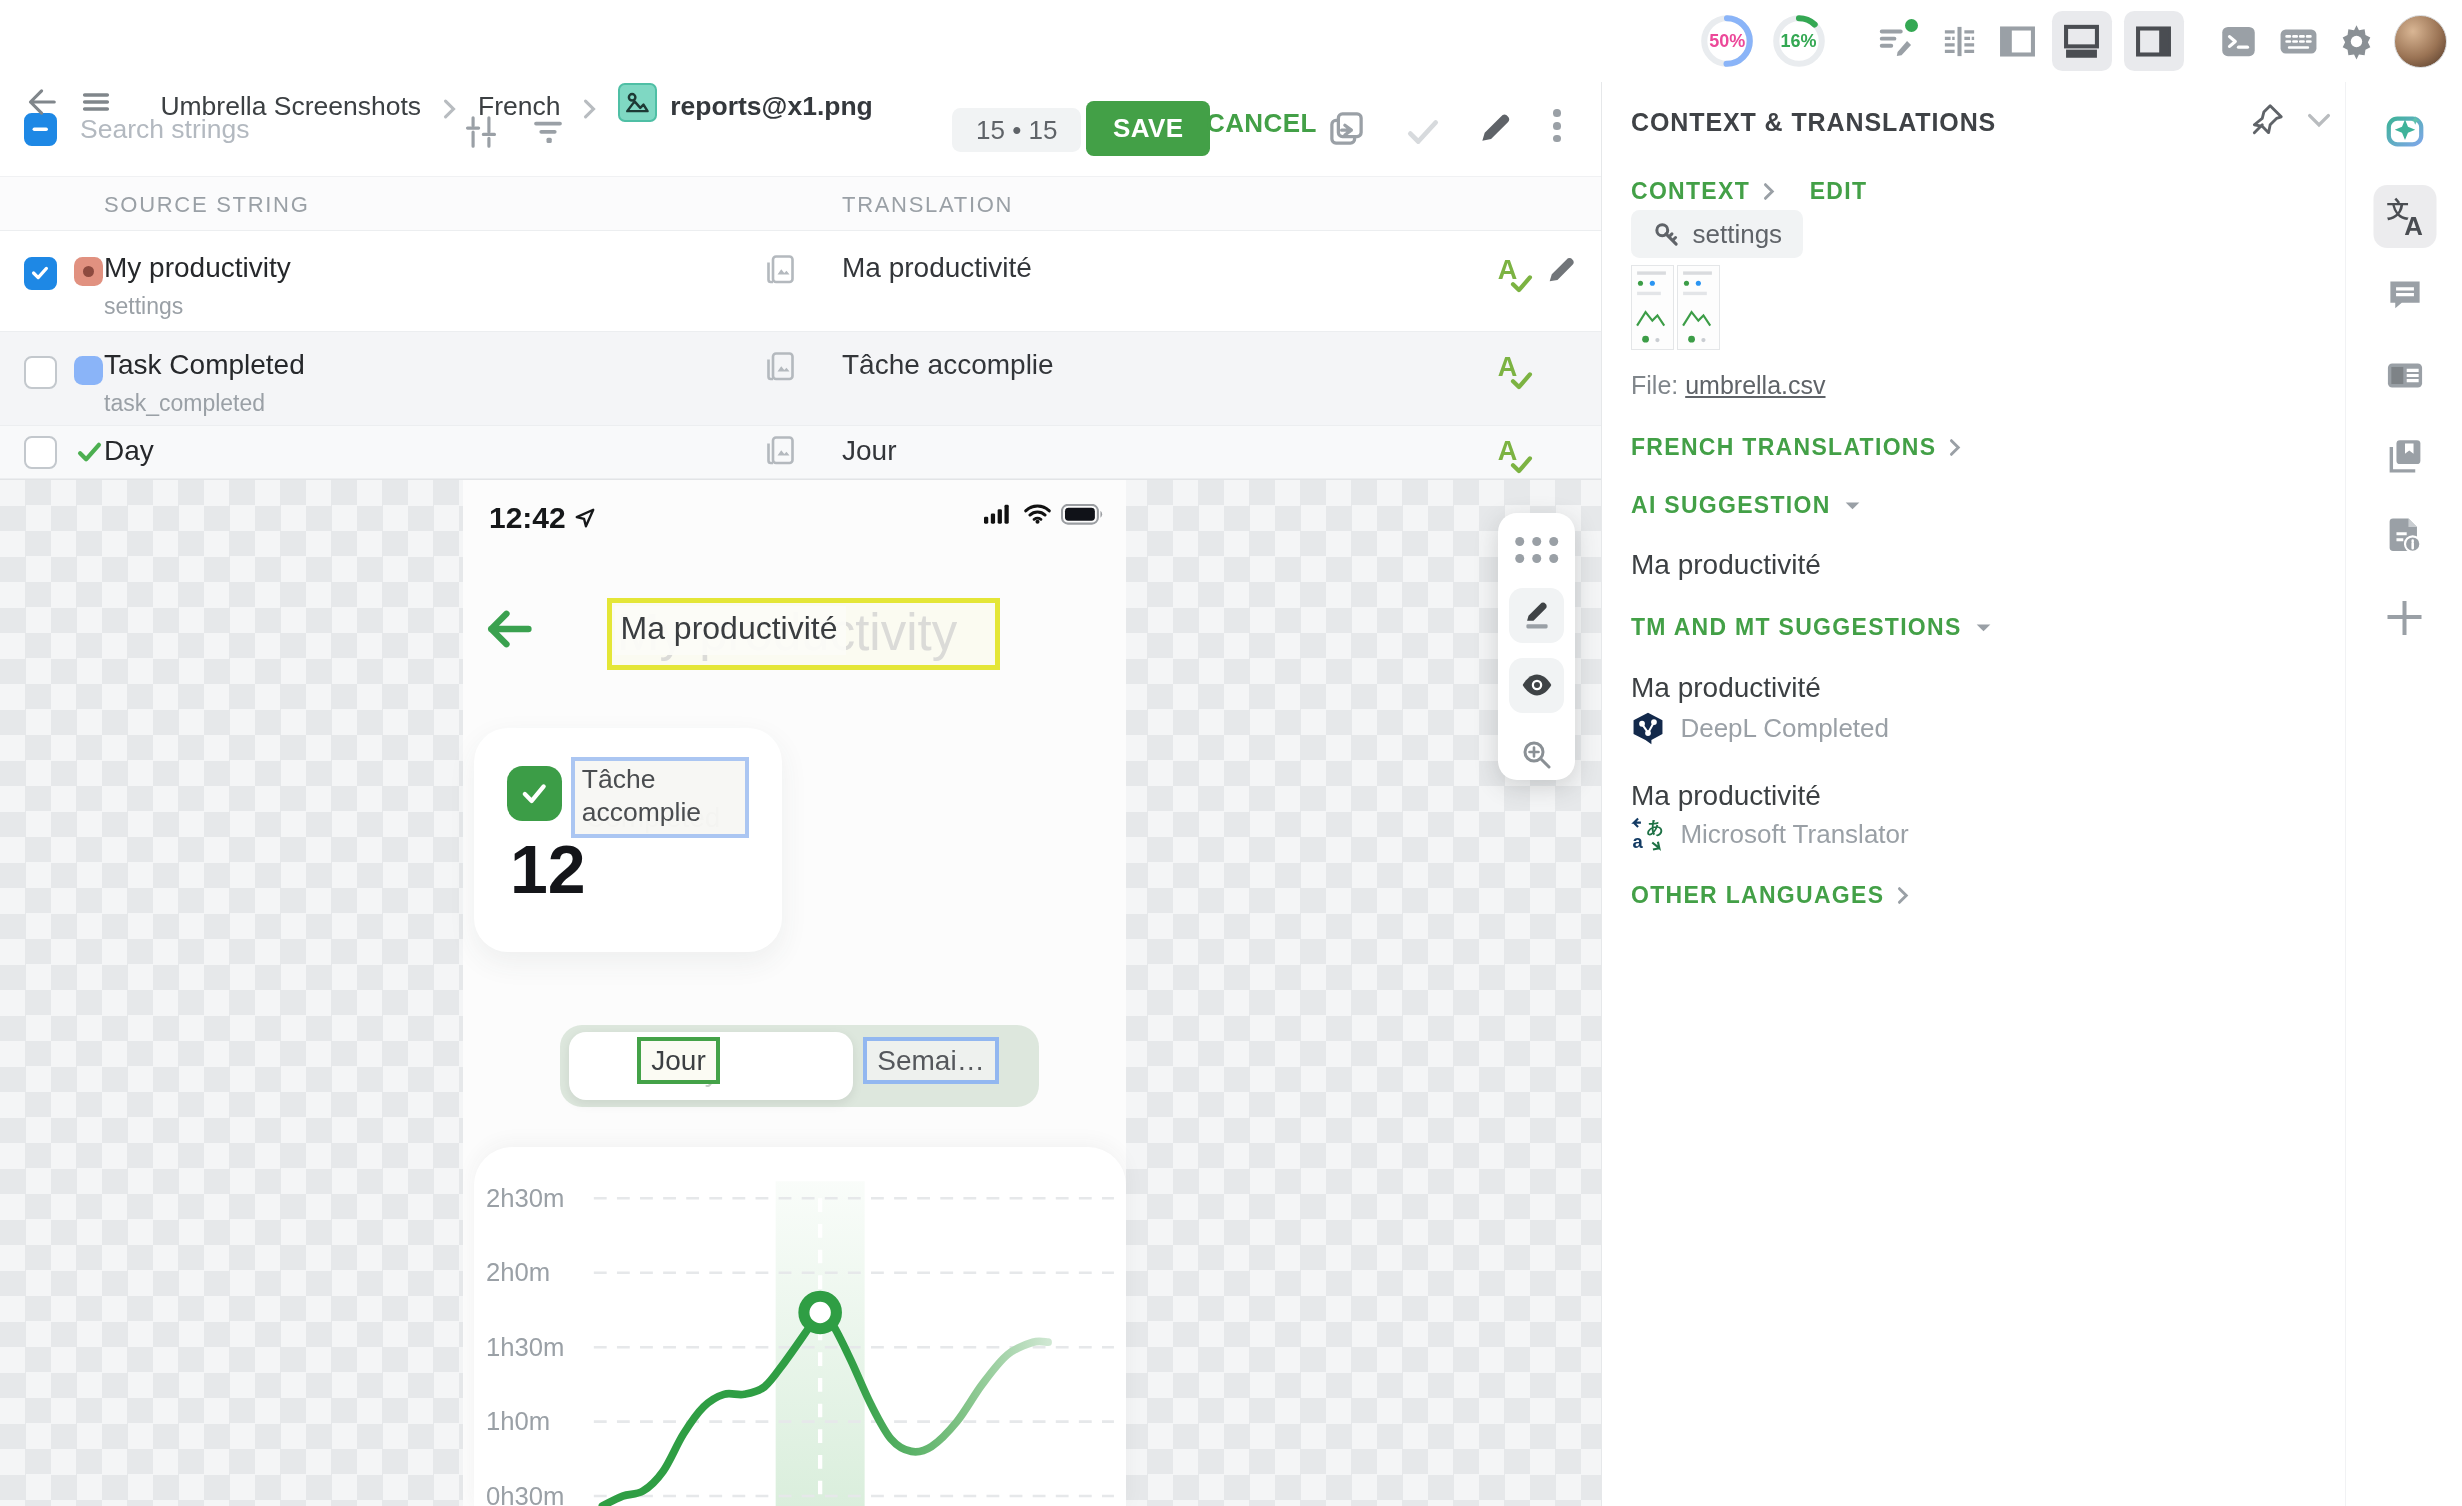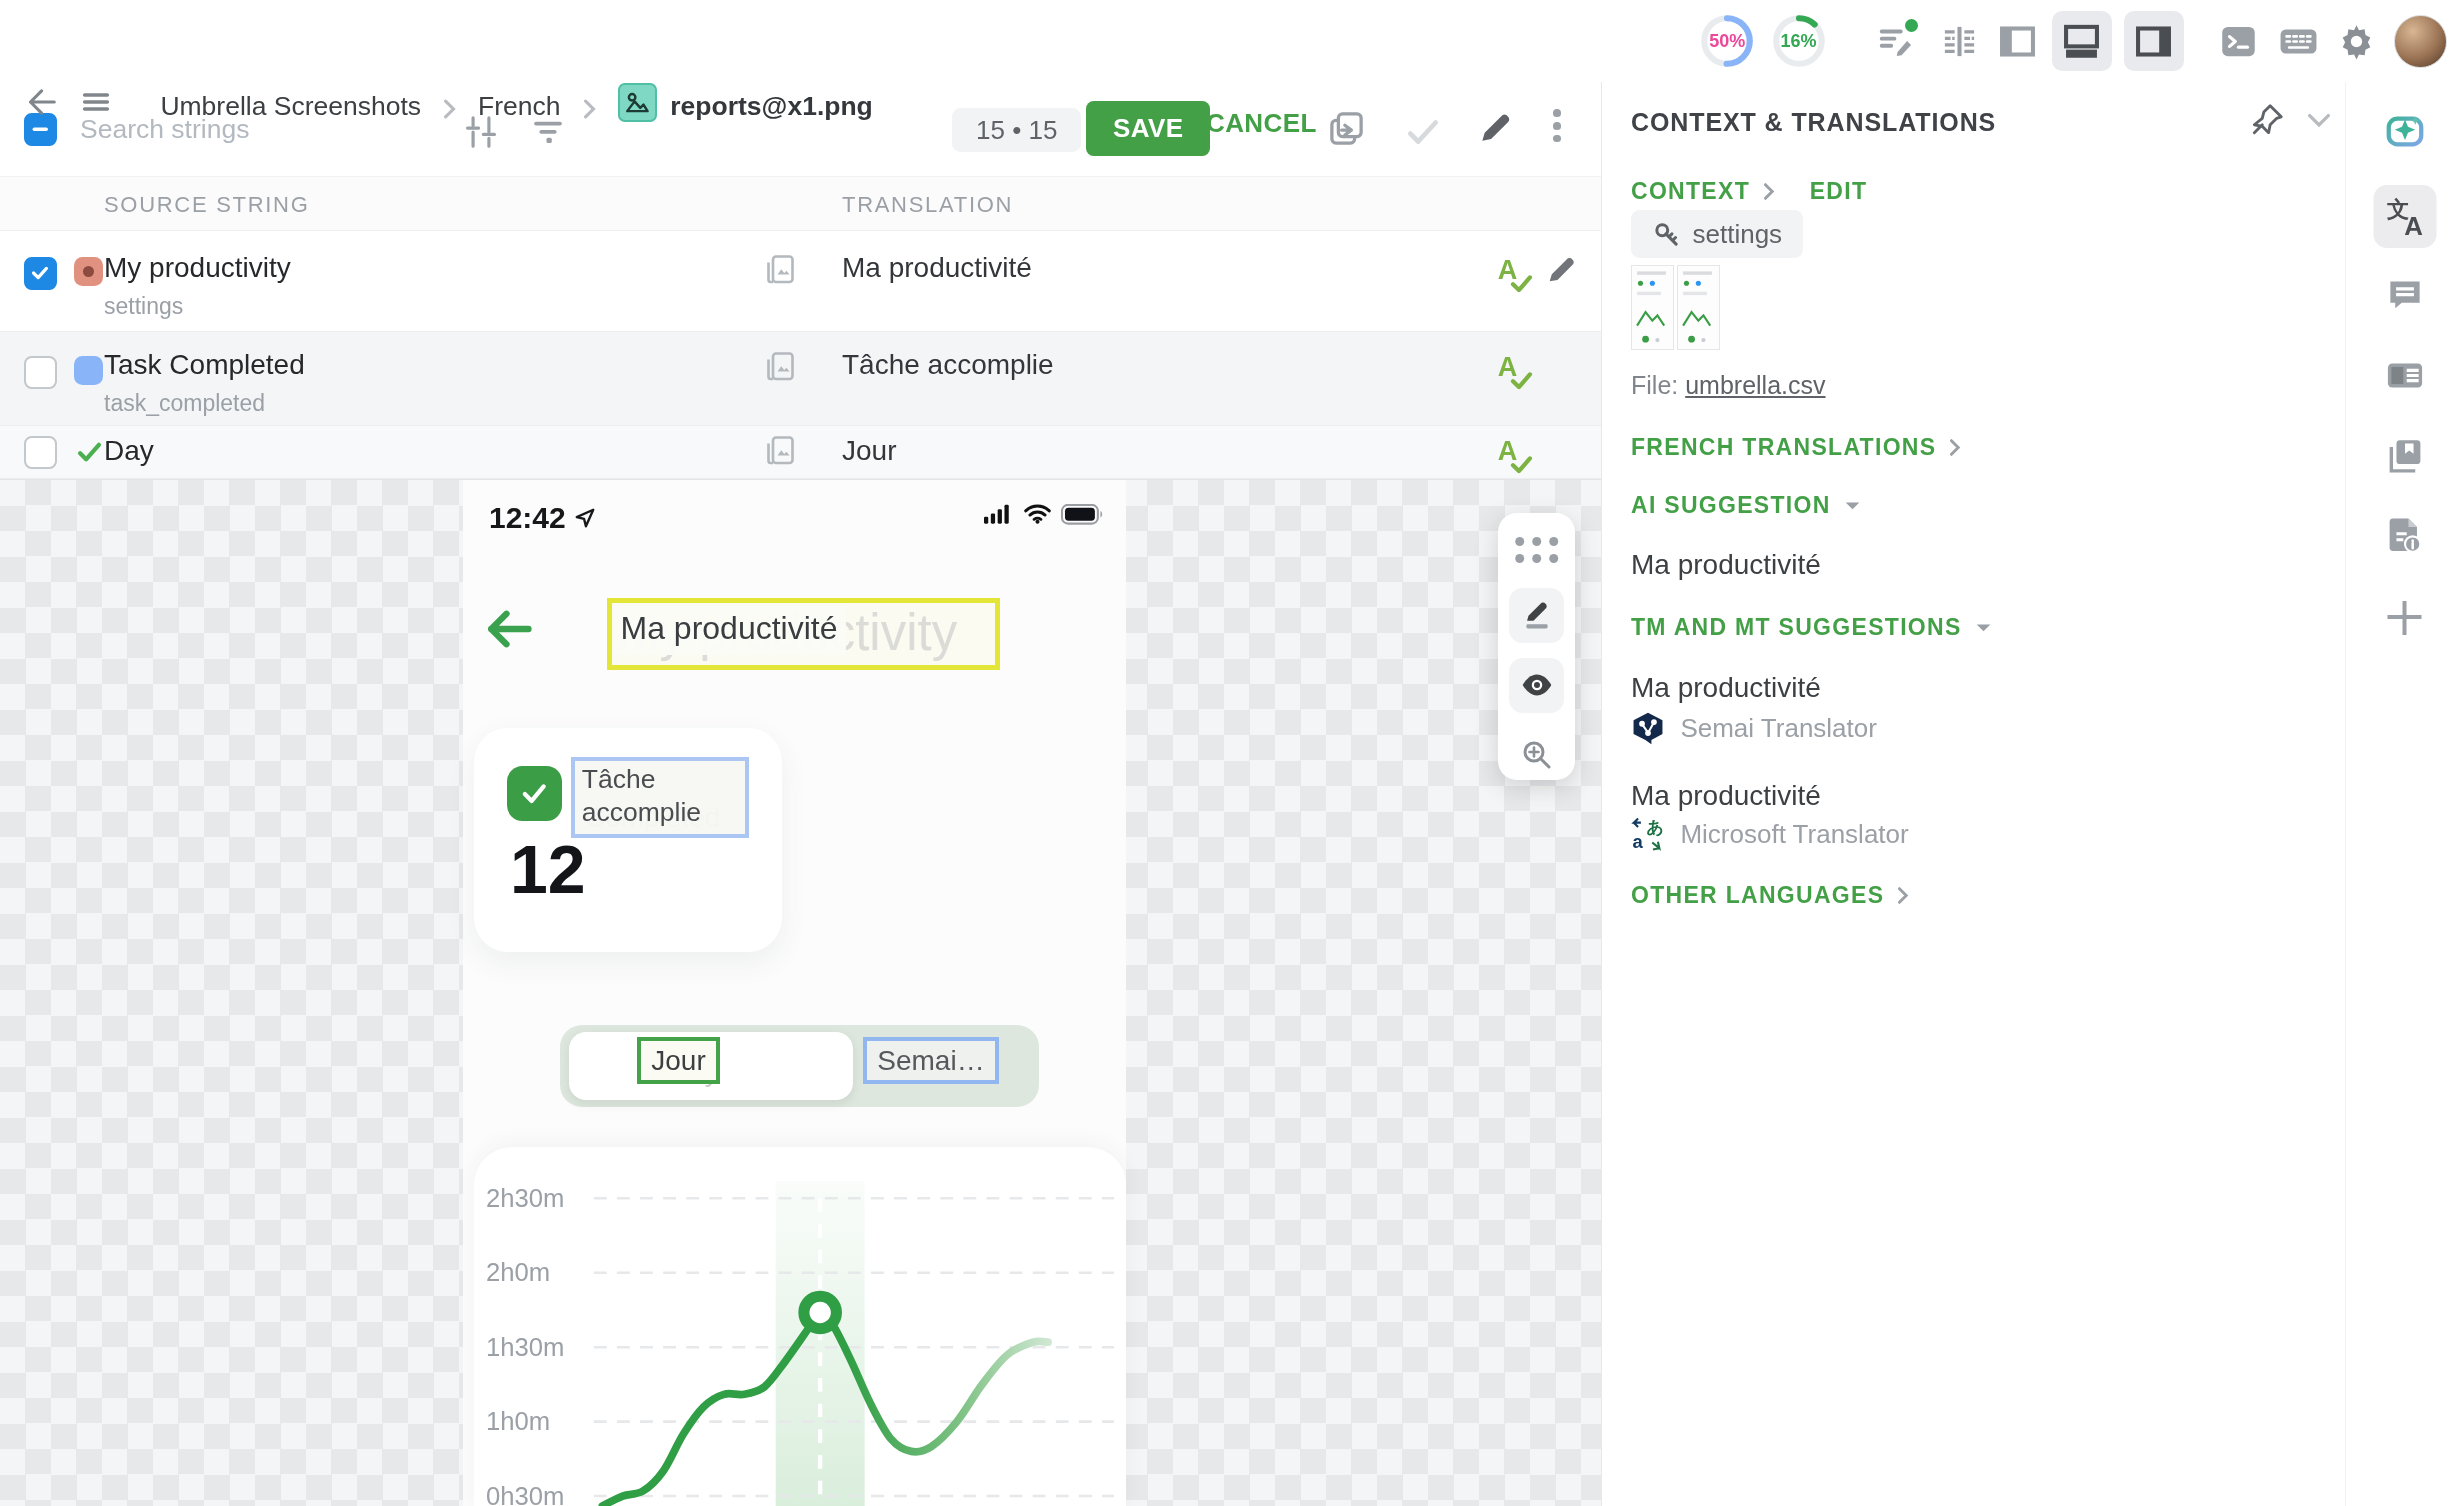--- a/index.html
+++ b/index.html
@@ -581,21 +581,21 @@
 
   <span class="sugg" style="top:590px">Ma productivité</span>
   <div class="provider" style="top:629px">
     <svg width="34" height="34" viewBox="0 0 40 40">
         <path d="M20 2 L37 11 V27 L24 34 V39 L17 34 L3 27 V11 Z" fill="#13294b"></path>
         <circle cx="13" cy="15" r="3.4" fill="#fff"></circle>
         <circle cx="27" cy="13" r="3.4" fill="#fff"></circle>
         <circle cx="20" cy="26" r="3.4" fill="#fff"></circle>
         <path d="M14 17 l5 7 M26 15 l-5 9" stroke="#fff" stroke-width="2.4"></path>
       </svg>
-    <span>Semai Translator</span>
+    <span>DeepL Completed</span>
   </div>
 
   <span class="sugg" style="top:698px">Ma productivité</span>
   <div class="provider" style="top:735px">
     <svg width="34" height="34" viewBox="0 0 48 48" style="font-size:30px">
         <text x="22" y="22" font-size="24" font-weight="bold" fill="#1e7145" font-family="Liberation Sans, sans-serif">あ</text>
         <text x="2" y="44" font-size="26" font-weight="bold" fill="#123a63" font-family="Liberation Sans, sans-serif">a</text>
         <path d="M14 8 L4 8 L10 2 M4 8 l6 6" stroke="#123a63" stroke-width="3" fill="none"></path>
         <path d="M30 36 l10 8 -2 -9 M40 44 l-9 2" stroke="#1e7145" stroke-width="3" fill="none"></path>
       </svg>

